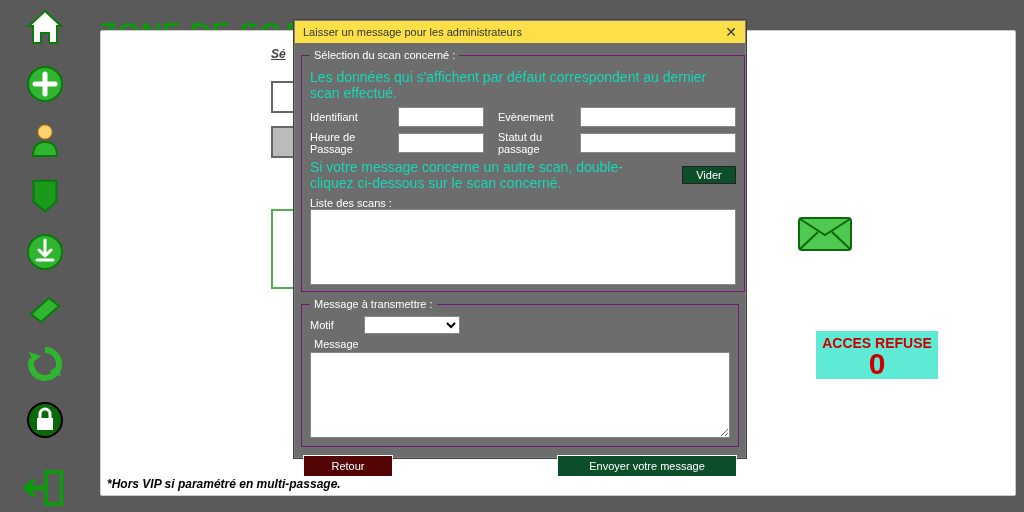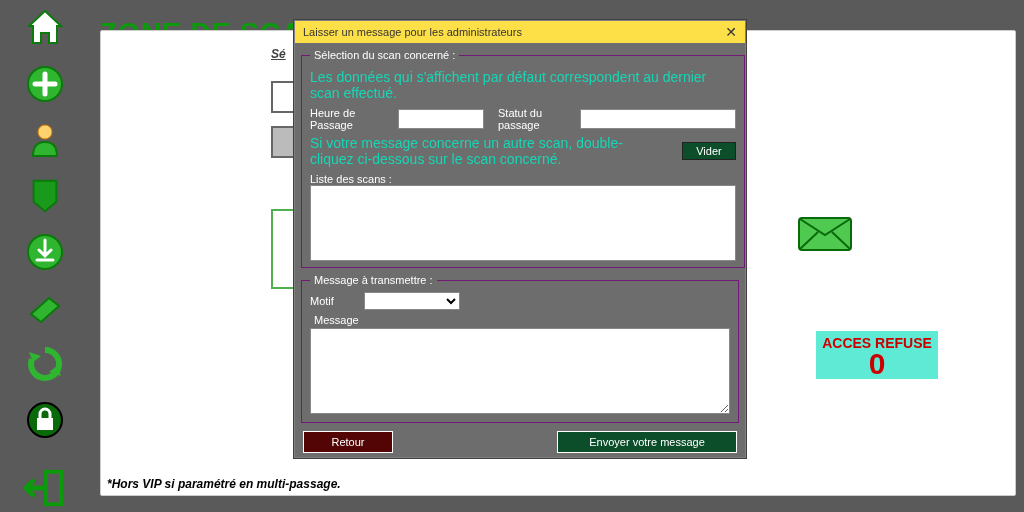--- a/index.html
+++ b/index.html
@@ -125,20 +125,26 @@
 
 <div class="modal">
   <div class="titlebar">
     <span>Laisser un message pour les administrateurs</span>
     <span class="closebtn">✕</span>
   </div>
   <fieldset>
     <legend>Sélection du scan concerné :</legend>
     <div class="hint">Les données qui s'affichent par défaut correspondent au dernier scan effectué.</div>
     <div class="row">
+      <span class="lab">Identifiant</span>
+      <input class="sm" value="" style="">
+      <span class="lab2">Evènement</span>
+      <input class="lg" value="" style="">
+    </div>
+    <div class="row">
       <span class="lab">Heure de Passage</span>
       <input class="sm" value="" style="">
       <span class="lab2">Statut du passage</span>
       <input class="lg" value="" style="">
     </div>
     <div class="row2">
       <span class="hint" style="margin:0">Si votre message concerne un autre scan, double-cliquez ci-dessous sur le scan concerné.</span>
       <button class="btn-vider">Vider</button>
     </div>
     <div style="margin-top:6px">Liste des scans :</div>

